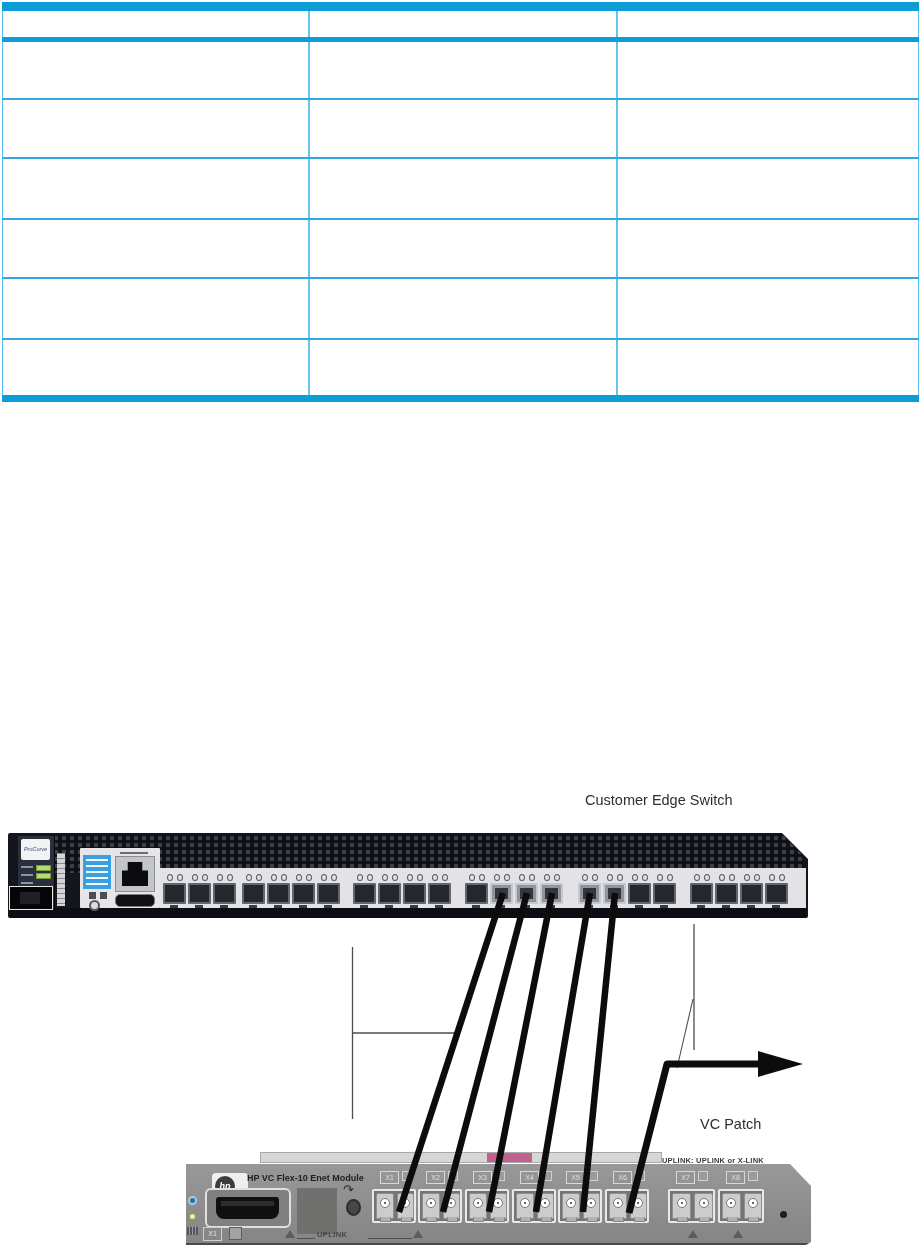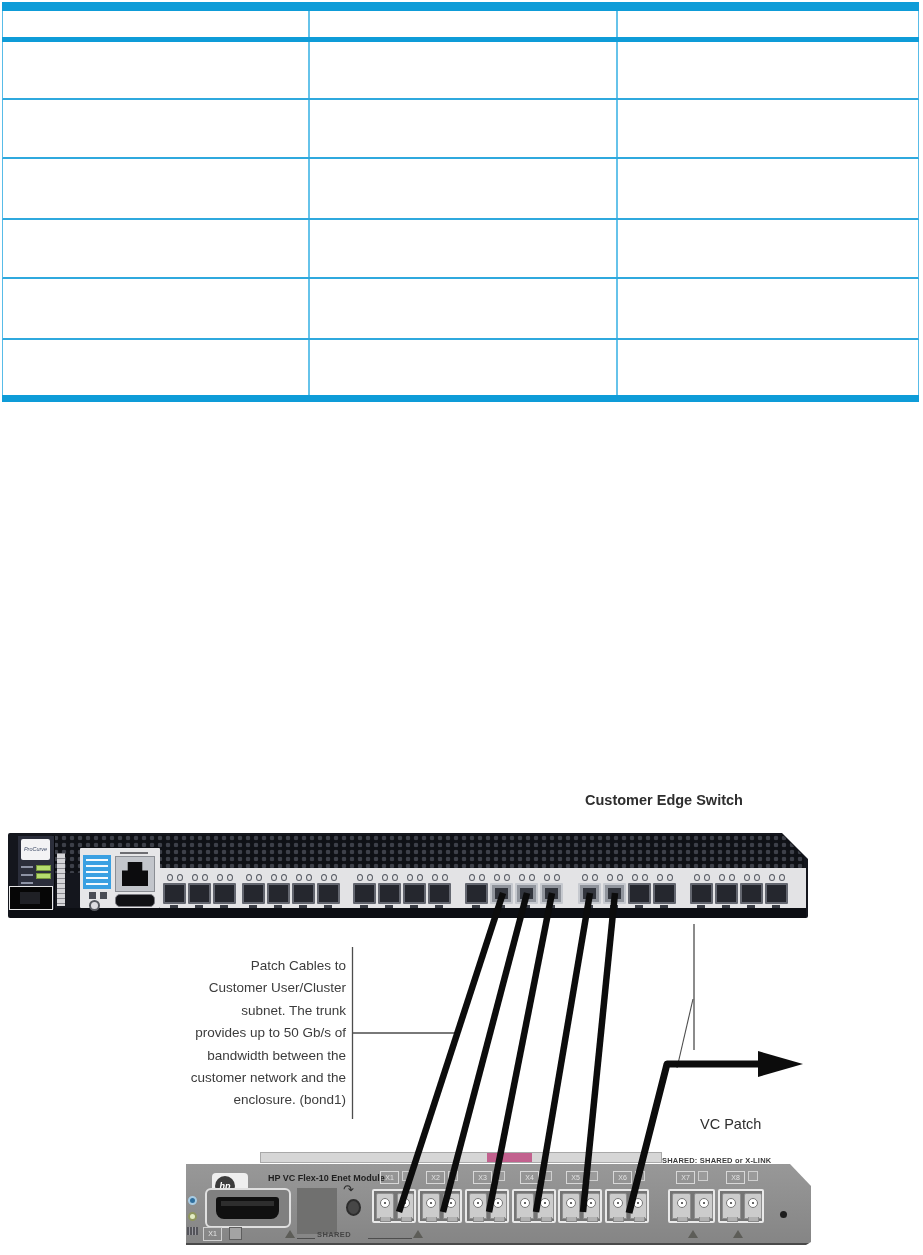--- a/index.html
+++ b/index.html
@@ -82,21 +82,21 @@
      border-top:1px solid #4a4a4a;border-left:1px solid #4a4a4a;border-right:1px solid #4a4a4a;}
   .vc-body{position:absolute;left:0;top:12px;width:627px;height:81px;
      background:linear-gradient(180deg,#989898,#858585);
      clip-path:polygon(0 0,604px 0,625px 22px,625px 78px,620px 81px,0 81px);
      border-bottom:2px solid #4a4a4a;box-sizing:border-box;}
   .vc-hp{position:absolute;left:26px;top:9px;width:36px;height:26px;background:#efefef;
      border-radius:4px;}
   .vc-hp .hp-circle{position:absolute;left:3px;top:3px;width:20px;height:20px;border-radius:50%;
      background:#3c3c3c;color:#fff;font-size:9px;font-style:italic;font-weight:bold;
      text-align:center;line-height:20px;display:block;}
-  .vc-title{position:absolute;left:61px;top:9px;font-size:9px;font-weight:bold;color:#1f1f1f;margin-left:21px;}
+  .vc-title{position:absolute;left:61px;top:9px;font-size:9px;font-weight:bold;color:#1f1f1f;}
   .vc-led{position:absolute;left:2px;width:9px;height:9px;border-radius:50%;box-sizing:border-box;}
   .vc-led.uid{top:32px;background:#2f6f9e;border:2px solid #a8cbe2;}
   .vc-led.ok{top:48px;background:#e4edc4;border:2px solid #8f965e;}
   .vc-encl{position:absolute;left:1px;top:63px;width:11px;height:8px;background:#54545a;
      background-image:linear-gradient(90deg,transparent 0 2px,#9a9aa0 2px 3px,transparent 3px 5px,#9a9aa0 5px 6px,transparent 6px 8px,#9a9aa0 8px 9px,transparent 9px);}
   .vc-cx4{position:absolute;left:19px;top:24px;width:86px;height:40px;background:#808080;
      border:2px solid #e0e0e0;border-radius:6px;box-sizing:border-box;}
   .vc-cx4 .plug{position:absolute;left:9px;top:7px;width:63px;height:22px;background:#101010;
      border-radius:3px 3px 8px 8px;}
   .vc-cx4 .plug:after{content:"";position:absolute;left:5px;top:4px;right:5px;height:5px;background:#2e2e2e;}
@@ -172,30 +172,23 @@
         </div>
         <div class="tbl-row last" style="height: 55px;">
           <div class="tbl-cell c0"></div>
           <div class="tbl-cell c1"></div>
           <div class="tbl-cell c2"></div>
         </div>
       </div>
     <div class="tbl-botbar"></div>
   </div>
 
-  <div class="caption" style="left:585px;top:792px;font-weight:bold;">Customer Edge Switch</div>
+  <div class="caption" style="left:585px;top:792px;">Customer Edge Switch</div>
   <div class="caption" style="left:700px;top:1116px;">VC Patch</div>
 
-  <div class="anno anno-left">Patch Cables to
-Customer User/Cluster
-subnet.  The trunk
-provides up to 50 Gb/s of
-bandwidth between the
-customer network and the
-enclosure. (bond1)</div>
 
   <div class="switch">
     <div class="sw-chassis">
       <div class="sw-mesh"></div>
       <div class="sw-ledge"></div>
       <div class="sw-leftpanel">
         <div class="sw-badge">ProCurve</div>
         <div class="sw-ledrow" style="top:29px;">
           <span class="lbl"></span>
           <span class="led"></span>
@@ -319,41 +312,41 @@
           <div class="sw-dot" style="left: 619px; top: 6px;"></div>
           <div class="sw-mark" style="left: 612px; top: 37px;"></div>
         </div>
     </div>
   </div>
 
   <div class="vc">
     <div class="vc-topbar">
       <div class="vc-pink"></div>
     </div>
-    <div class="vc-banner">SHARED: SHARED or X-LINK</div>
+    <div class="vc-banner">UPLINK: UPLINK or X-LINK</div>
     <div class="vc-bracket"></div>
     <div class="vc-body">
       <div class="vc-hp">
         <span class="hp-circle">hp</span>
       </div>
       <div class="vc-title">HP VC Flex-10 Enet Module</div>
       <div class="vc-led uid"></div>
       <div class="vc-led ok"></div>
       <div class="vc-encl"></div>
       <div class="vc-cx4">
         <div class="plug"></div>
       </div>
       <div class="vc-block"></div>
       <div class="vc-curve">↶</div>
       <div class="vc-oval"></div>
       <div class="vc-x1box">X1</div>
       <div class="vc-sqbtn"></div>
       <div class="tri" style="left:99px;top:66px;"></div>
       <div class="vc-sharedline" style="left:111px;width:18px;"></div>
-      <div class="vc-sharedtxt">SHARED</div>
+      <div class="vc-sharedtxt">UPLINK</div>
       <div class="vc-sharedline" style="left:182px;width:44px;"></div>
       <div class="tri" style="left:227px;top:66px;"></div>
       <div class="tri" style="left:502px;top:66px;"></div>
       <div class="tri" style="left:547px;top:66px;"></div>
       <div class="vc-dot"></div>
       <div id="vc-ports">
           <div class="vc-plabel" style="left: 194px;">X1</div>
           <div class="vc-pled" style="left: 216px;"></div>
           <div class="vc-group" style="left: 186px; width: 44px;">
             <div class="vc-sfp" style="left: 2px; width: 17.5px;">

